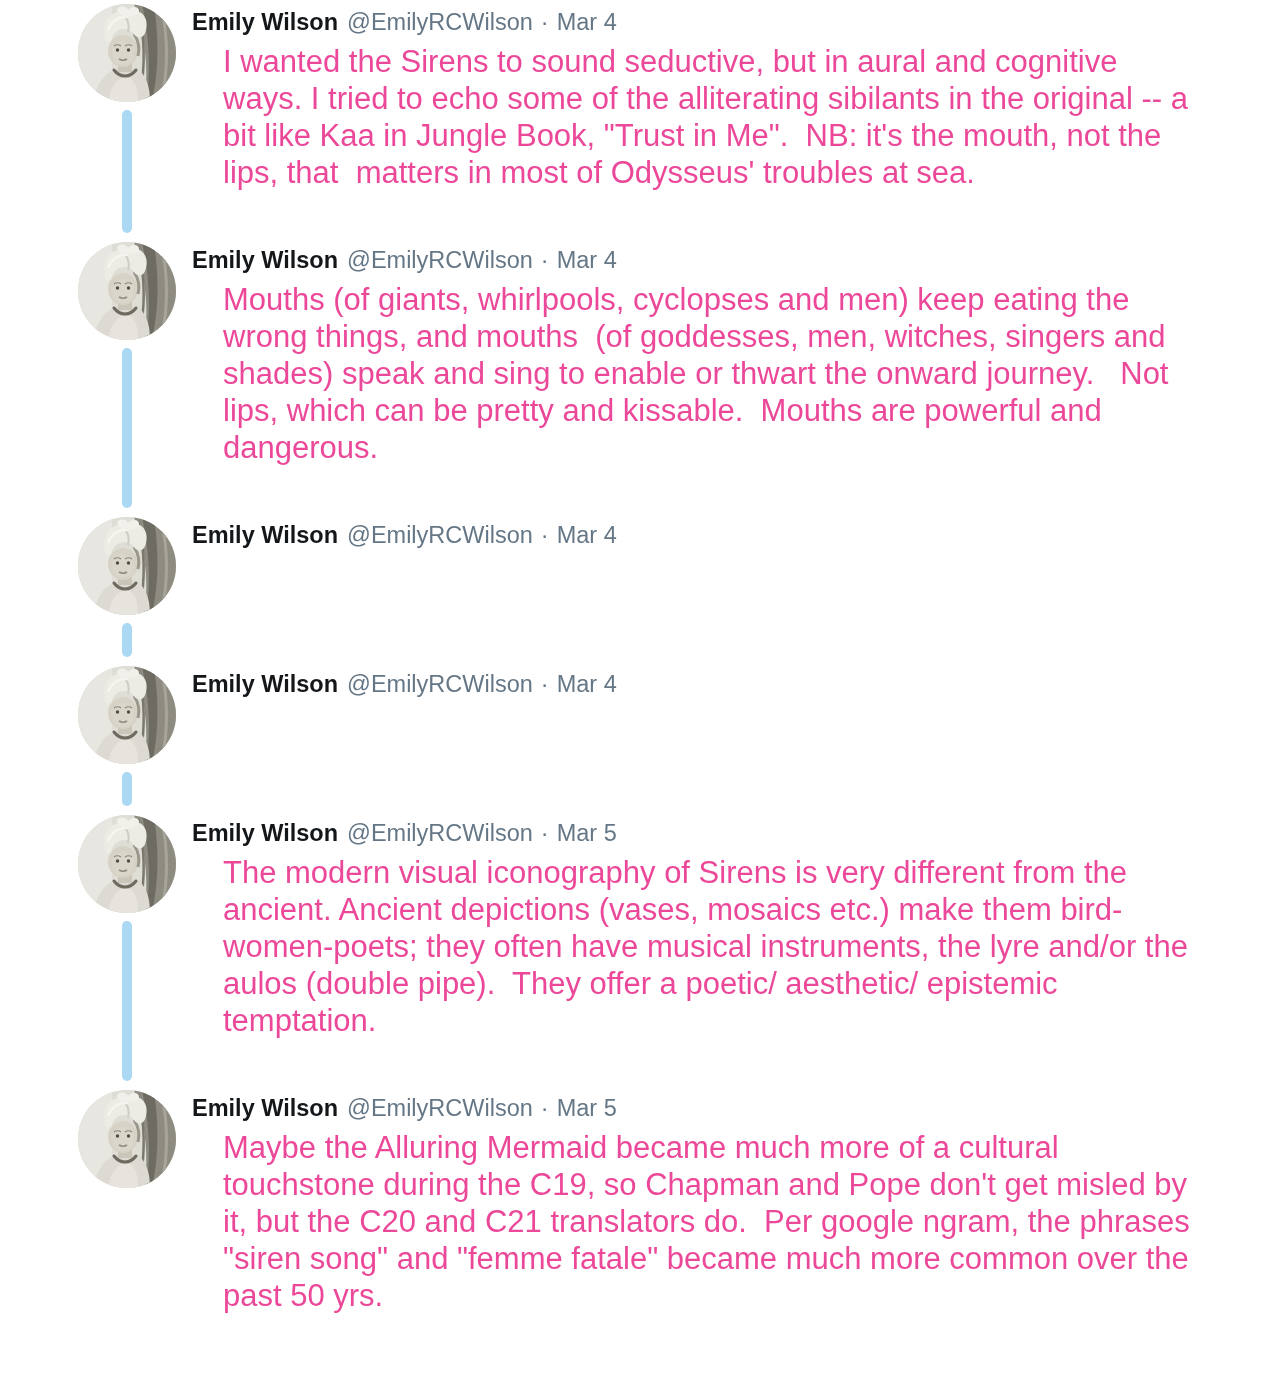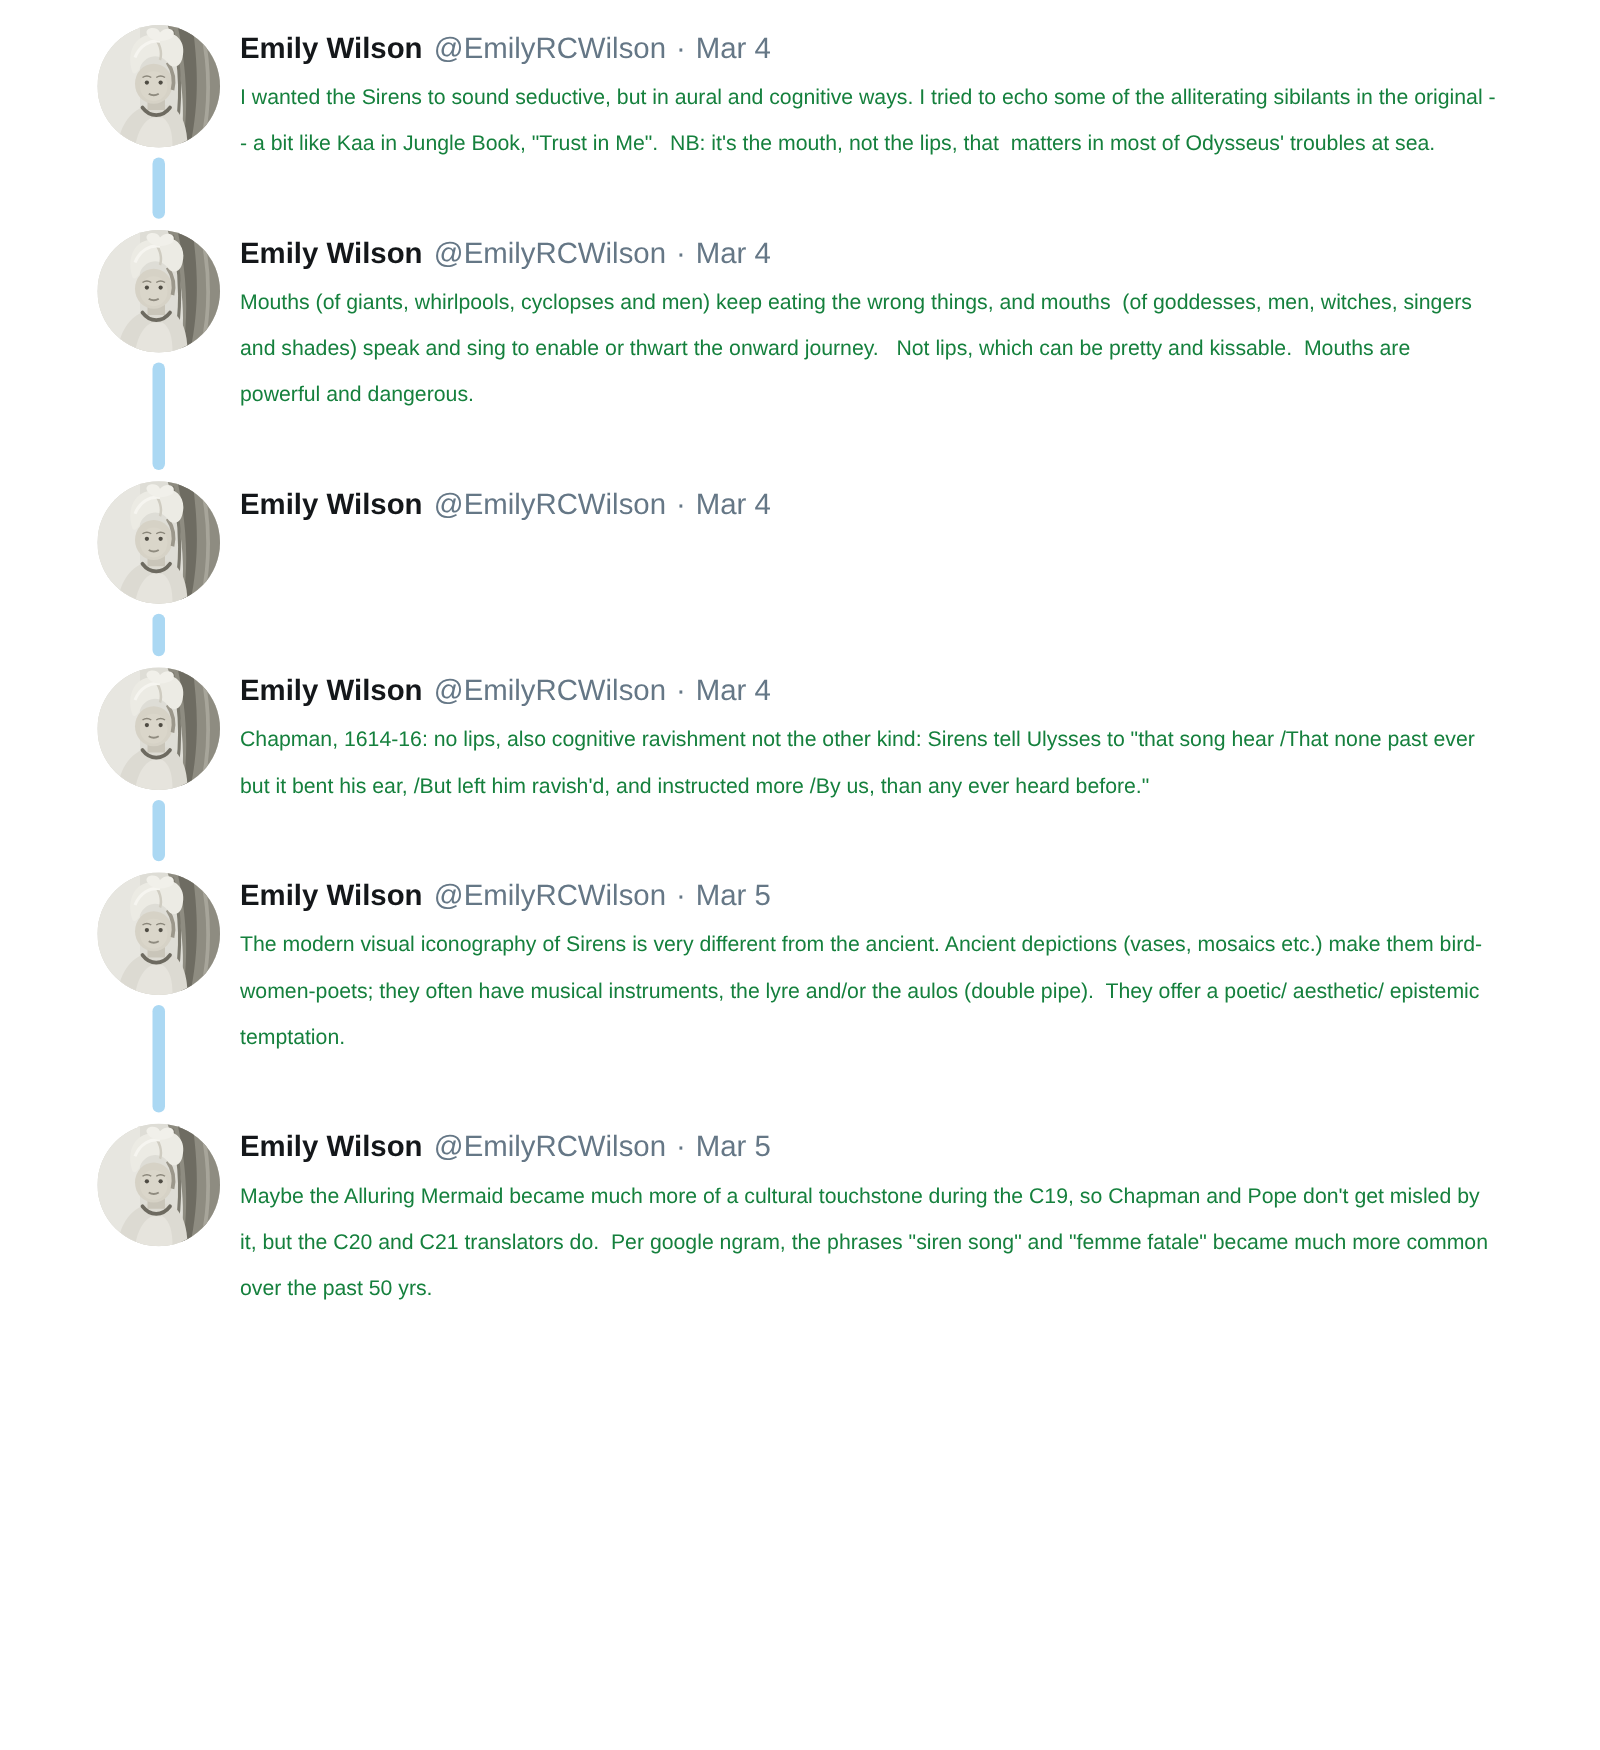--- a/index.html
+++ b/index.html
@@ -7,21 +7,21 @@
     padding: 0;
     background: #ffffff;
   }
   body {
     width: 1280px;
     min-height: 1400px;
     font-family: "Liberation Sans", "DejaVu Sans", sans-serif;
     -webkit-font-smoothing: antialiased;
   }
   .thread {
-    padding-top: 20px;
+    padding-top: 4px;
   }
   .tweet {
     position: relative;
     display: flex;
     align-items: flex-start;
     padding-left: 78px;
     padding-bottom: 51px;
     background: #ffffff;
   }
   .tweet.last {
@@ -60,25 +60,26 @@
     color: #14171a;
   }
   .meta {
     color: #657786;
     font-weight: 400;
   }
   .handle { margin-left: 9px; }
   .dot    { margin: 0 8px; }
   .tweet-text {
     margin-top: 2px;
-    font-size: 17px;
+    font-size: 31px;
     line-height: 37px;
-    color: #15803d;
+    color: #ec4899;
     white-space: pre-wrap;
     word-wrap: break-word;
+    margin-left: 31px;
   }
 </style>
 </head>
 <body>
 
 <svg width="0" height="0" style="position:absolute" aria-hidden="true">
   <symbol id="avatar-sym" viewBox="0 0 98 98">
     <rect width="98" height="98" fill="#deddd6"></rect>
     <rect x="0" y="0" width="34" height="98" fill="#e7e6e0"></rect>
     <path d="M56 0 H98 V98 H66 C72 64 66 30 56 0 Z" fill="#8e8c81"></path>
@@ -154,21 +155,20 @@
     <div class="avatar">
       <svg width="98" height="98">
           <use href="#avatar-sym"></use>
         </svg>
     </div>
     <div class="thread-line"></div>
     <div class="content">
       <div class="tweet-header">
         <span class="name">Emily Wilson</span><span class="meta handle">@EmilyRCWilson</span><span class="meta dot">·</span><span class="meta date">Mar 4</span>
       </div>
-      <div class="tweet-text">Chapman, 1614-16: no lips, also cognitive ravishment not the other kind: Sirens tell Ulysses to "that song hear /That none past ever but it bent his ear, /But left him ravish'd, and instructed more /By us, than any ever heard before."</div>
     </div>
   </article>
 
   <article class="tweet">
     <div class="avatar">
       <svg width="98" height="98">
           <use href="#avatar-sym"></use>
         </svg>
     </div>
     <div class="thread-line"></div>

